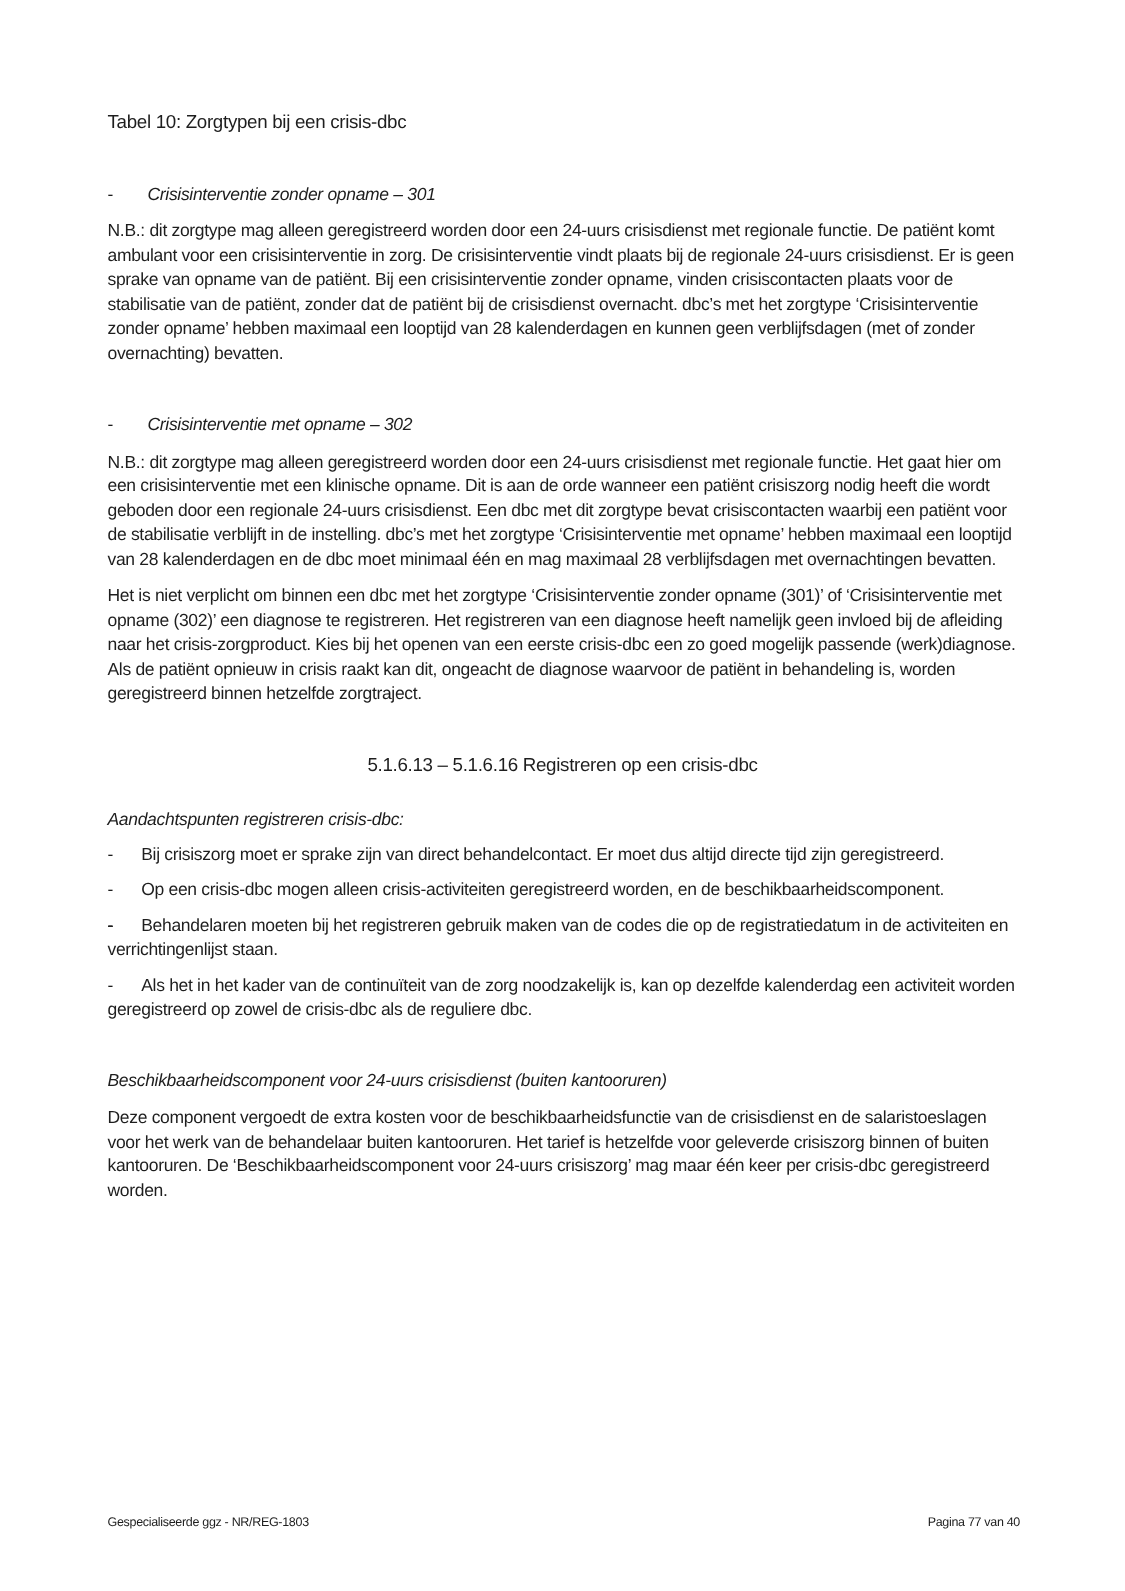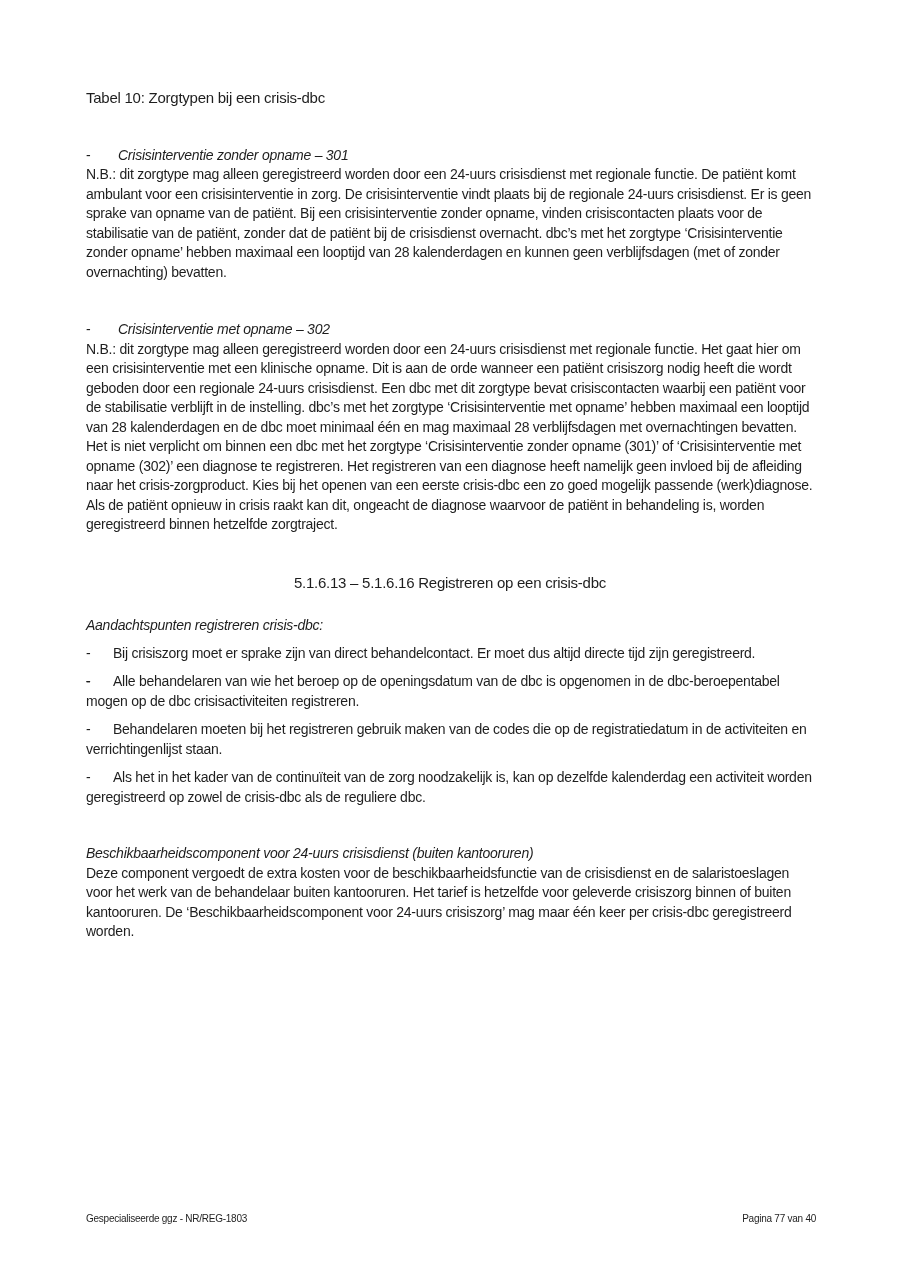--- a/index.html
+++ b/index.html
@@ -42,21 +42,21 @@
   }
   .bullet .marker {
     position: absolute;
     left: 0;
     top: 0;
     text-indent: 0;
   }
   .mt38 { margin-top: 38px; }
   .mt37 { margin-top: 37px; }
   .mt11 { margin-top: 24px; }
-  .mt10 { }
+  .mt10 { margin-top: 10px; }
   .mt8  { margin-top: 8px; }
   .mb9  { margin-bottom: 9px; }
   .footer {
     position: absolute;
     left: 86px;
     right: 84px;
     top: 1213px;
     display: flex;
     justify-content: space-between;
     font-size: 10px;
@@ -84,27 +84,27 @@
     <p class="para mt10">Het is niet verplicht om binnen een dbc met het zorgtype ‘Crisisinterventie zonder opname (301)’ of ‘Crisisinterventie met opname (302)’ een diagnose te registreren. Het registreren van een diagnose heeft namelijk geen invloed bij de afleiding naar het crisis-zorgproduct. Kies bij het openen van een eerste crisis-dbc een zo goed mogelijk passende (werk)diagnose. Als de patiënt opnieuw in crisis raakt kan dit, ongeacht de diagnose waarvoor de patiënt in behandeling is, worden geregistreerd binnen hetzelfde zorgtraject.</p>
 
     <p class="section-heading mt38">5.1.6.13 – 5.1.6.16 Registreren op een crisis-dbc</p>
     <p class="ital mt11">Aandachtspunten registreren crisis-dbc:</p>
 
     <div class="bullet-list mt8">
       <div class="bullet mb9">
         <span class="marker">-</span><span>Bij crisiszorg moet er sprake zijn van direct behandelcontact. Er moet dus altijd directe tijd zijn geregistreerd.</span>
       </div>
       <div class="bullet mb9">
-        <span class="marker">-</span>
+        <span class="marker">-</span><span>Op een crisis-dbc mogen alleen crisis-activiteiten geregistreerd worden, en de beschikbaarheidscomponent.</span>
       </div>
       <div class="bullet mb9">
         <span class="marker">-</span>
       </div>
       <div class="bullet mb9">
-        <span class="marker">-</span><span>Alle behandelaren van wie het beroep op de openingsdatum van de dbc is opgenomen in de dbc-beroepentabel mogen op de dbc crisisactiviteiten registreren.</span>
+        <span class="marker">-</span>
       </div>
       <div class="bullet mb9">
         <span class="marker">-</span><span>Behandelaren moeten bij het registreren gebruik maken van de codes die op de registratiedatum in de activiteiten en verrichtingenlijst staan.</span>
       </div>
       <div class="bullet">
         <span class="marker">-</span><span>Als het in het kader van de continuïteit van de zorg noodzakelijk is, kan op dezelfde kalenderdag een activiteit worden geregistreerd op zowel de crisis-dbc als de reguliere dbc.</span>
       </div>
     </div>
 
     <p class="ital mt37">Beschikbaarheidscomponent voor 24-uurs crisisdienst (buiten kantooruren)</p>

